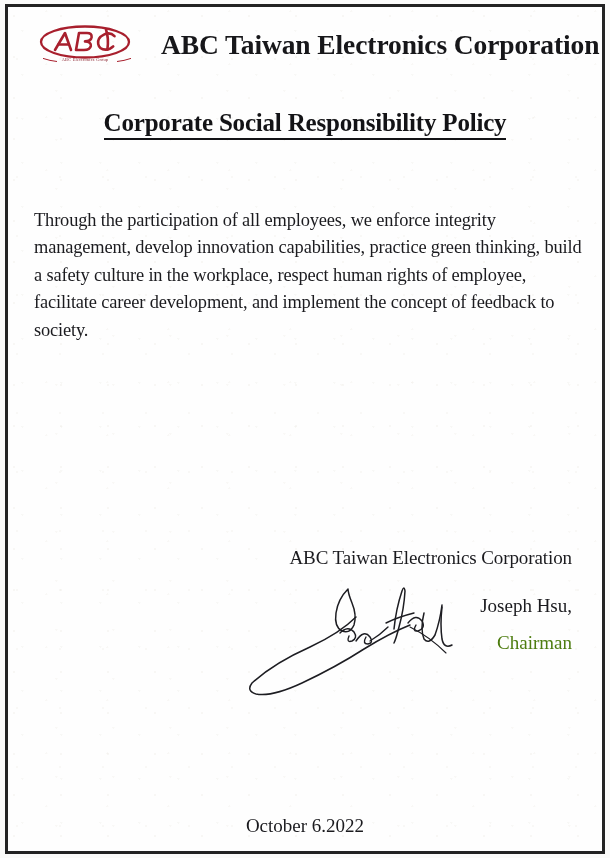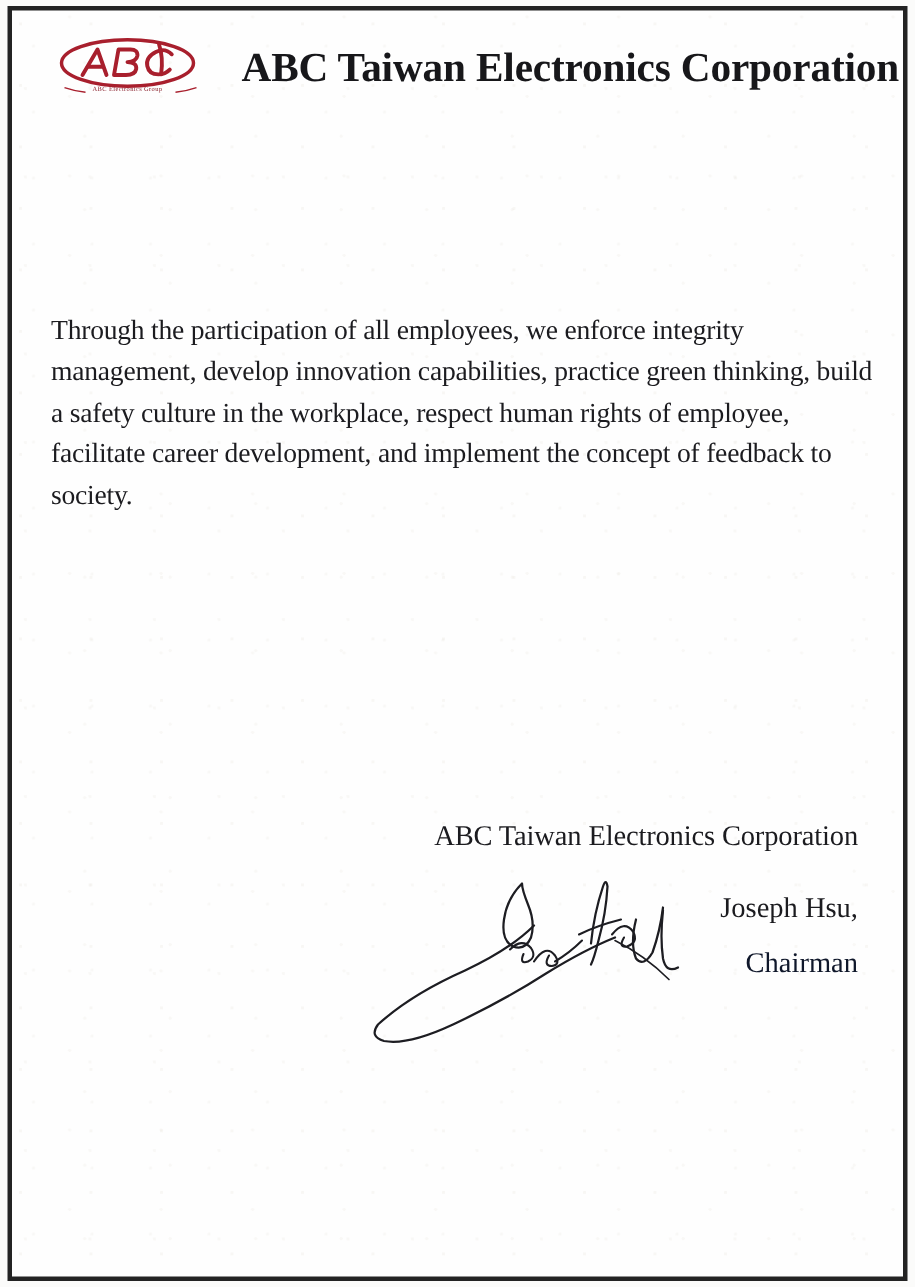--- a/index.html
+++ b/index.html
@@ -124,21 +124,21 @@
     right: 30px;
     font-size: 19px;
     color: #1b1b1f;
     font-family: Liberation Serif, serif;
   }
   #sign-role {
     position: absolute;
     top: 625px;
     right: 30px;
     font-size: 19px;
-    color: #0f172a;
+    color: #4d7c0f;
   }
   #signature-mark {
     position: absolute;
     left: 236px;
     top: 576px;
     width: 220px;
     height: 116px;
   }
   #signature-mark svg { display: block; }
 
@@ -183,20 +183,23 @@
             <text x="50" y="37.6" text-anchor="middle" font-family="'Liberation Serif', serif" font-size="4.3" fill="#8c2430" letter-spacing="0.25">ABC Electronics Group</text>
 
             <path d="M8 35.4 q7 2.4 14 3.1" fill="none" stroke="#a81f2d" stroke-width="1"></path>
             <path d="M96 35.4 q-7 2.4 -14 3.1" fill="none" stroke="#a81f2d" stroke-width="1"></path>
           </svg>
         </div>
 
         <div id="company-title">ABC Taiwan Electronics Corporation</div>
       </div>
 
+      <div id="doc-title">
+        <span>Corporate Social Responsibility Policy</span>
+      </div>
 
       <div id="body-copy">
         <p class="para">Through the participation of all employees, we enforce integrity management, develop innovation capabilities, practice green thinking, build a safety culture in the workplace, respect human rights of employee, facilitate career development, and implement the concept of feedback to society.</p>
       </div>
 
       <div id="sign-company">ABC Taiwan Electronics Corporation</div>
 
       <div id="signature-mark">
         <svg width="220" height="116" viewBox="0 0 220 116" xmlns="http://www.w3.org/2000/svg">
           <g fill="none" stroke="#1d1d22" stroke-linecap="round" stroke-linejoin="round">
@@ -222,16 +225,17 @@
 
             <path d="M166 44 Q186 54 202 70" stroke-width="1.1"></path>
           </g>
         </svg>
       </div>
 
       <div id="sign-name">Joseph Hsu,</div>
 
       <div id="sign-role">Chairman</div>
 
+      <div id="doc-date">October 6.2022</div>
 
     </div>
   </div>
 </div>
 
 </body></html>

